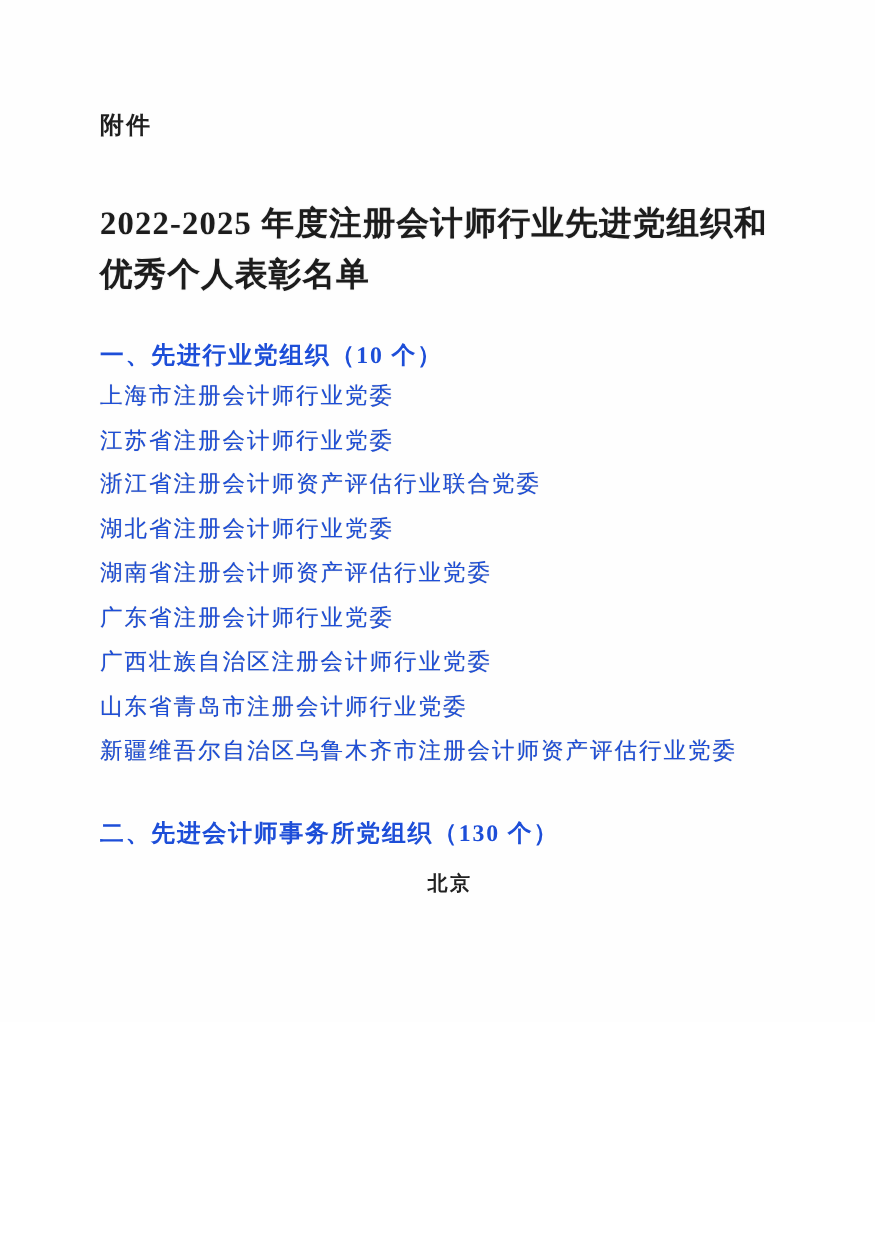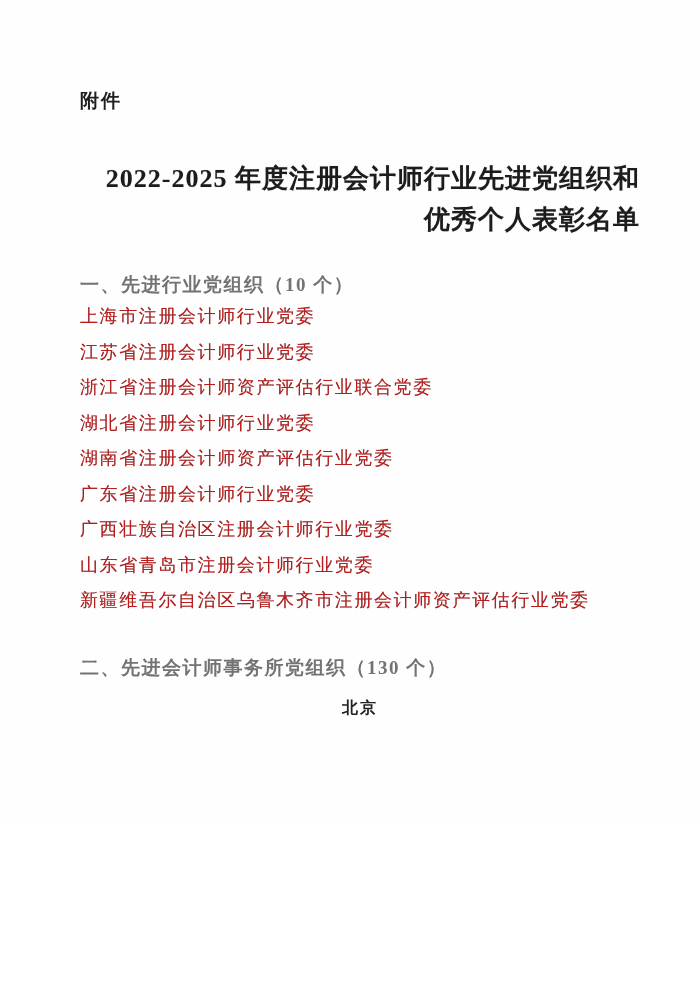--- a/index.html
+++ b/index.html
@@ -20,49 +20,49 @@
   }
   .attachment-label {
     font-size: 19px;
     font-weight: bold;
     color: #1f1f1f;
     letter-spacing: 2px;
     line-height: 25px;
   }
   .doc-title {
     margin-top: 45px;
-    text-align: right;
+    text-align: left;
     font-size: 26px;
     font-weight: bold;
     color: #1c1c1c;
     line-height: 41px;
     letter-spacing: 1px;
     text-shadow: 0 0 1px rgba(0,0,0,0.25);
   }
   .section-heading {
     margin-top: 32px;
     font-size: 19px;
     font-weight: bold;
-    color: #737373;
+    color: #1d4ed8;
     letter-spacing: 1.5px;
     line-height: 26px;
   }
   .section-heading.second {
     margin-top: 36px;
   }
   .org-list {
     list-style: none;
     margin: 1px 0 0 0;
     padding: 0;
   }
   .org-list li {
     font-size: 18px;
     letter-spacing: 1.6px;
     line-height: 35.5px;
-    color: #b91c1c;
+    color: #1d4ed8;
     white-space: nowrap;
     text-shadow: 0 0 0.6px rgba(40,40,40,0.4);
   }
   .city-subheading {
     margin-top: 14px;
     text-align: center;
     font-size: 16px;
     font-weight: bold;
     color: #222222;
     letter-spacing: 2px;

